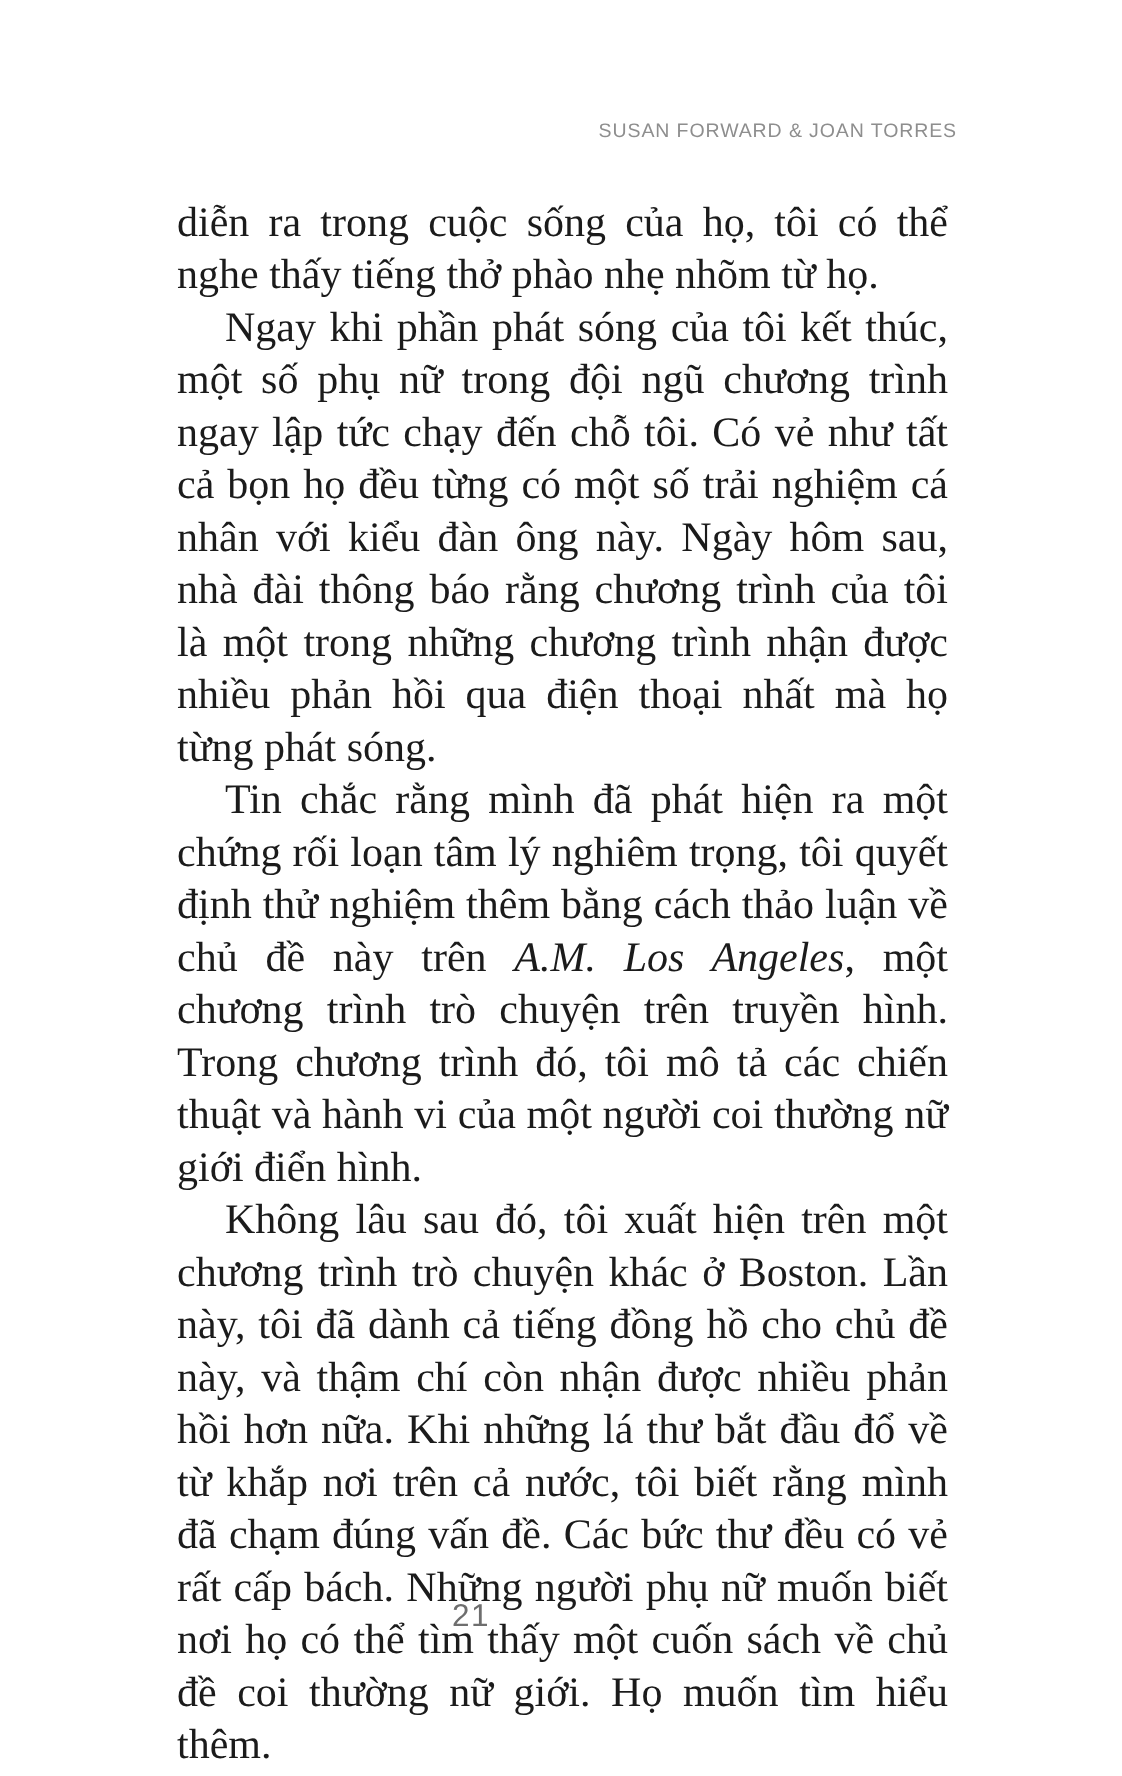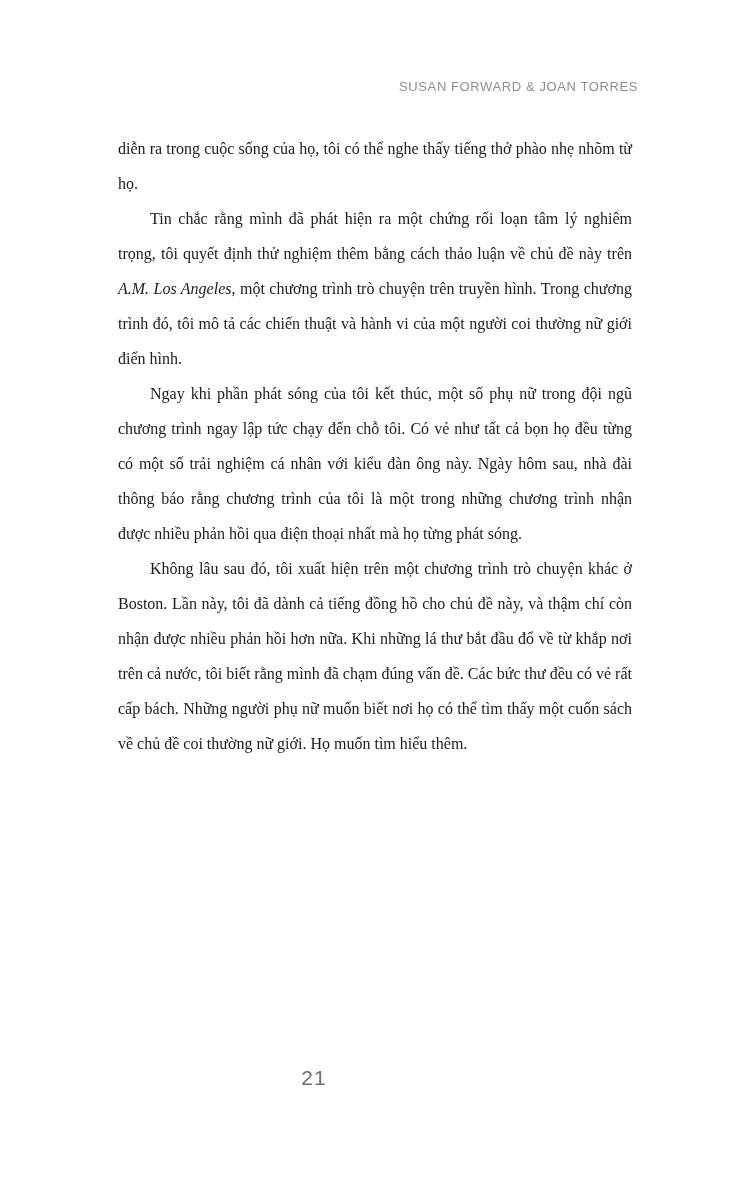--- a/index.html
+++ b/index.html
@@ -21,21 +21,21 @@
     font-size: 13px;
     font-weight: 400;
     letter-spacing: 0.6px;
     color: #8e8e8e;
   }
   .text-block {
     position: absolute;
     left: 118px;
     top: 131px;
     width: 514px;
-    font-size: 16px;
+    font-size: 28px;
     line-height: 35px;
     text-align: justify;
     color: #1b1b1b;
   }
   .text-block p { margin: 0; padding: 0; }
   .text-block p.indented { text-indent: 32px; }
   .page-number {
     position: absolute;
     top: 1066px;
     left: 0;
@@ -47,18 +47,18 @@
     color: #6e6e6e;
   }
 </style>
 </head>
 <body>
 
 <div class="running-header">SUSAN FORWARD &amp; JOAN TORRES</div>
 
 <div class="text-block">
     <p><span>diễn ra trong cuộc sống của họ, tôi có thể nghe thấy tiếng thở phào nhẹ nhõm từ họ.</span></p>
+    <p class="indented"><span>Ngay khi phần phát sóng của tôi kết thúc, một số phụ nữ trong đội ngũ chương trình ngay lập tức chạy đến chỗ tôi. Có vẻ như tất cả bọn họ đều từng có một số trải nghiệm cá nhân với kiểu đàn ông này. Ngày hôm sau, nhà đài thông báo rằng chương trình của tôi là một trong những chương trình nhận được nhiều phản hồi qua điện thoại nhất mà họ từng phát sóng.</span></p>
     <p class="indented"><span>Tin chắc rằng mình đã phát hiện ra một chứng rối loạn tâm lý nghiêm trọng, tôi quyết định thử nghiệm thêm bằng cách thảo luận về chủ đề này trên </span><i>A.M. Los Angeles</i><span>, một chương trình trò chuyện trên truyền hình. Trong chương trình đó, tôi mô tả các chiến thuật và hành vi của một người coi thường nữ giới điển hình.</span></p>
-    <p class="indented"><span>Ngay khi phần phát sóng của tôi kết thúc, một số phụ nữ trong đội ngũ chương trình ngay lập tức chạy đến chỗ tôi. Có vẻ như tất cả bọn họ đều từng có một số trải nghiệm cá nhân với kiểu đàn ông này. Ngày hôm sau, nhà đài thông báo rằng chương trình của tôi là một trong những chương trình nhận được nhiều phản hồi qua điện thoại nhất mà họ từng phát sóng.</span></p>
     <p class="indented"><span>Không lâu sau đó, tôi xuất hiện trên một chương trình trò chuyện khác ở Boston. Lần này, tôi đã dành cả tiếng đồng hồ cho chủ đề này, và thậm chí còn nhận được nhiều phản hồi hơn nữa. Khi những lá thư bắt đầu đổ về từ khắp nơi trên cả nước, tôi biết rằng mình đã chạm đúng vấn đề. Các bức thư đều có vẻ rất cấp bách. Những người phụ nữ muốn biết nơi họ có thể tìm thấy một cuốn sách về chủ đề coi thường nữ giới. Họ muốn tìm hiểu thêm.</span></p>
   </div>
 
 <div class="page-number">21</div>
 
 </body></html>

